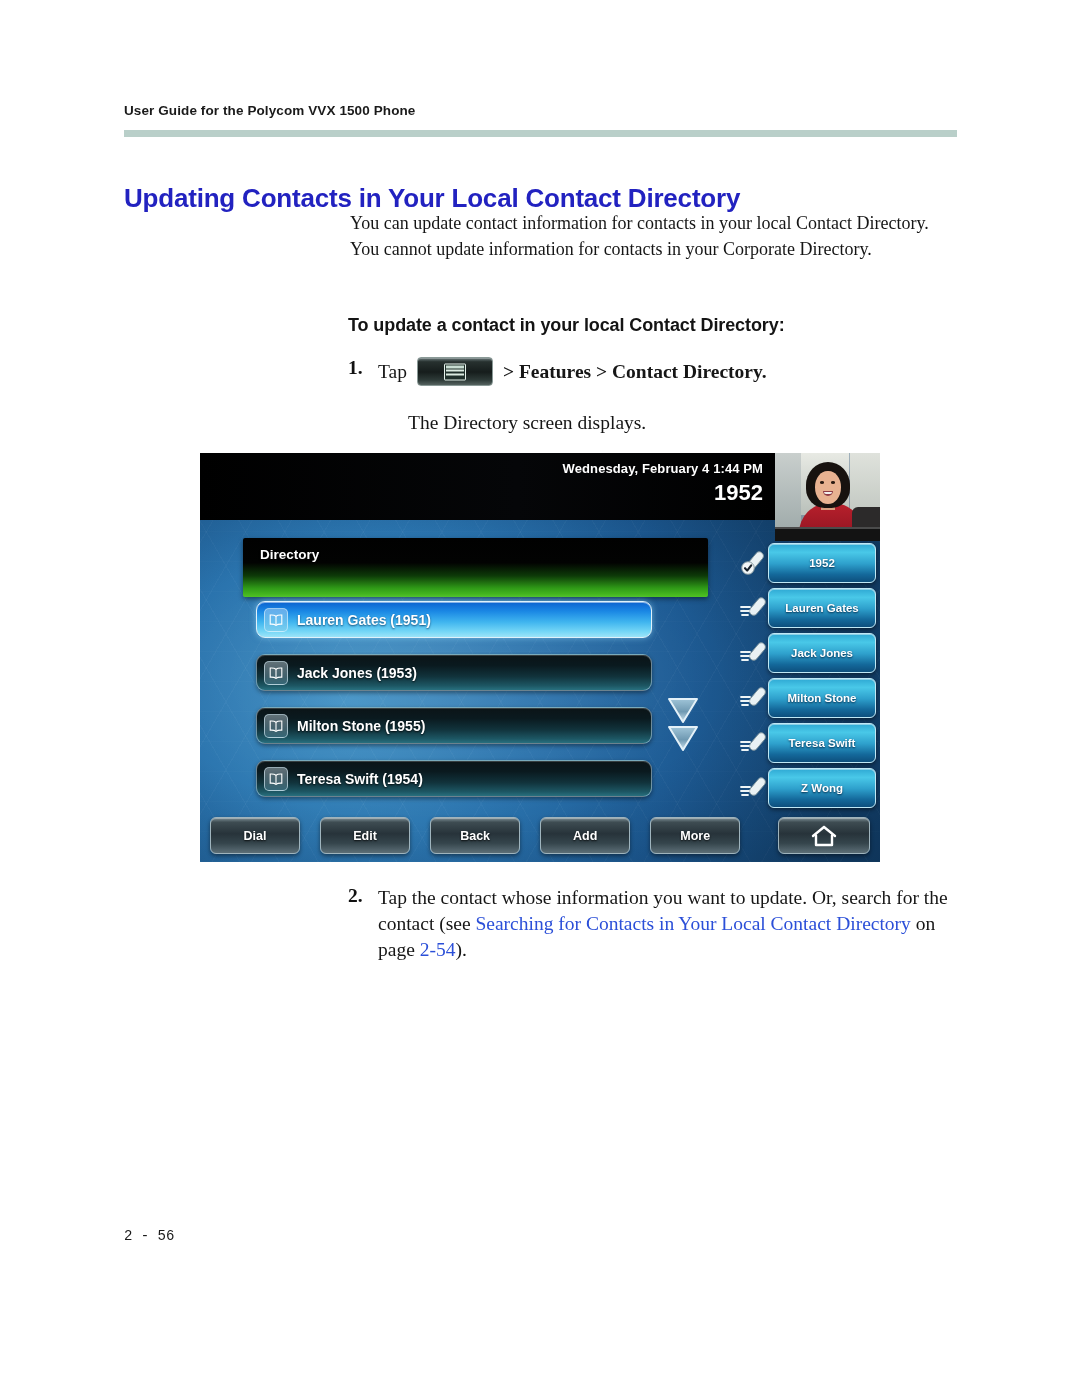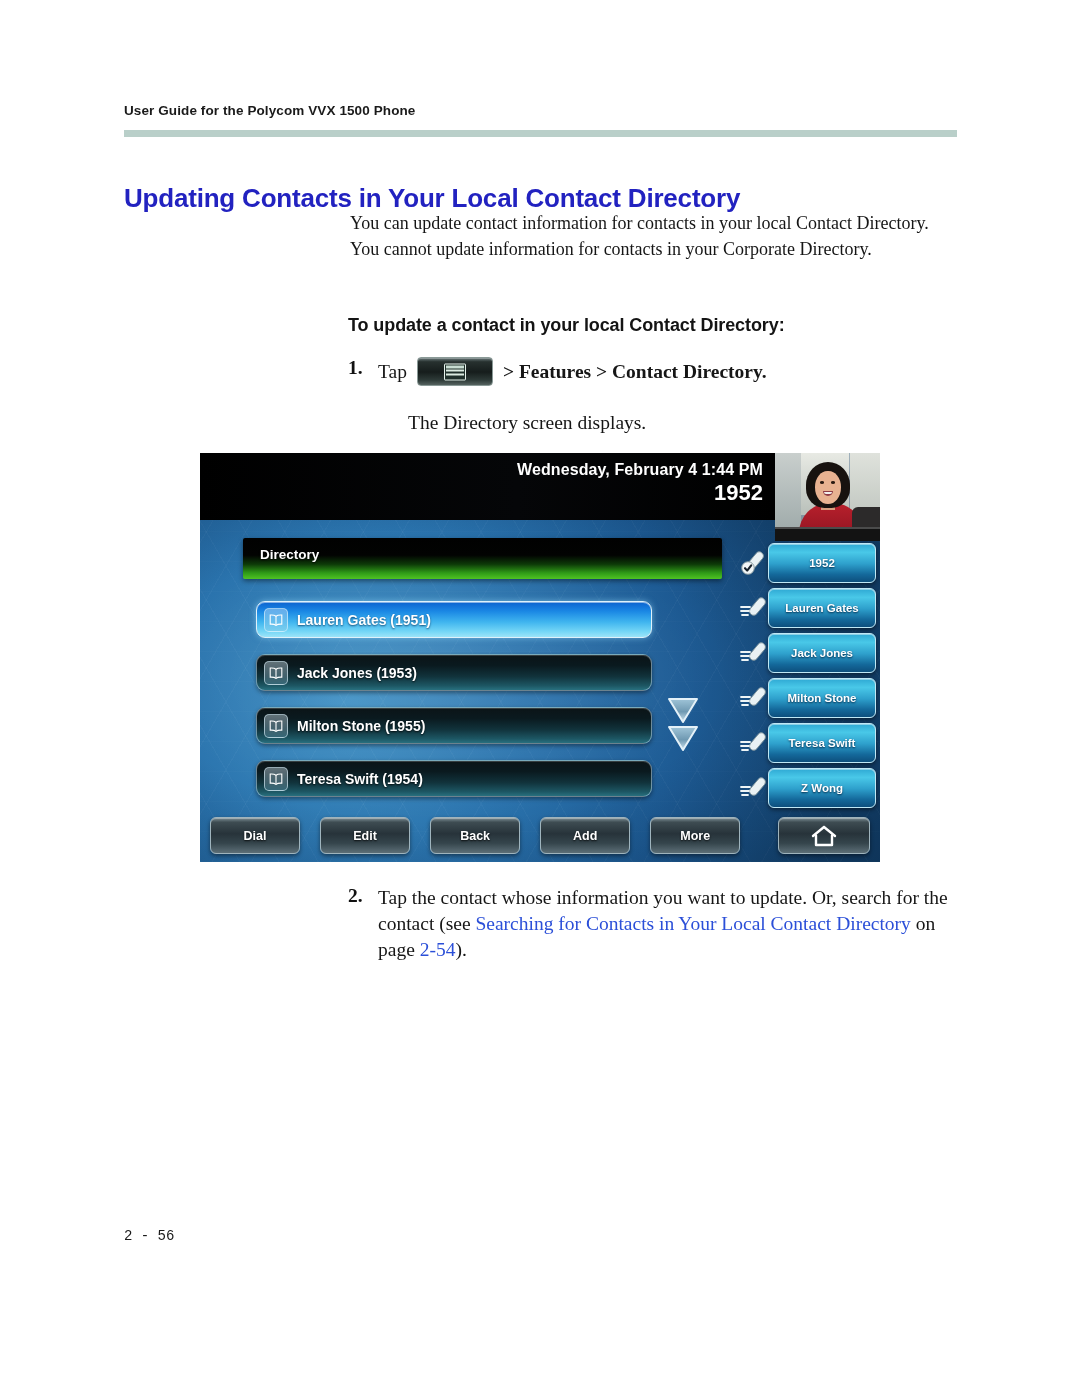--- a/index.html
+++ b/index.html
@@ -192,21 +192,21 @@
     left: 0; top: 0;
     width: 575px;
     height: 67px;
     background: linear-gradient(90deg, #000000 0%, #050608 55%, #000000 100%);
     color: #ffffff;
   }
   .status-date {
     position: absolute;
     right: 12px;
     top: 8px;
-    font-size: 16px;
+    font-size: 13px;
     font-weight: bold;
     letter-spacing: .1px;
     white-space: nowrap;
   }
   .status-ext {
     position: absolute;
     right: 12px;
     top: 27px;
     font-size: 22px;
     font-weight: bold;
@@ -235,25 +235,24 @@
   .vt-neck   { position:absolute; left:46px; top:47px; width:14px; height:10px; background:#d89d7e; }
   .vt-chair  { position:absolute; right:0; bottom:0; width:28px; height:34px; background:#2c2a2a; border-radius:6px 0 0 0; }
   .vt-mon    { position:absolute; left:0; bottom:0; width:100%; height:12px; background:#131313; border-top:2px solid #4b4b4b; }
 
   
   .dir-title {
     position: absolute;
     left: 43px;
     top: 85px;
     width: 465px;
-    height: 41px;
+    height: 59px;
     border-radius: 2px;
     background: linear-gradient(180deg, #010101 0%, #020302 42%, #0d3a08 64%, #2f9a17 85%, #4fc323 100%);
     box-shadow: 0 2px 5px rgba(0,0,0,.45);
-    padding-left: 14px;
   }
   .dir-title span {
     position: absolute;
     left: 17px;
     top: 9px;
     font-size: 13.5px;
     font-weight: 600;
     color: #ffffff;
     text-shadow: 0 1px 2px rgba(0,0,0,.85);
   }

